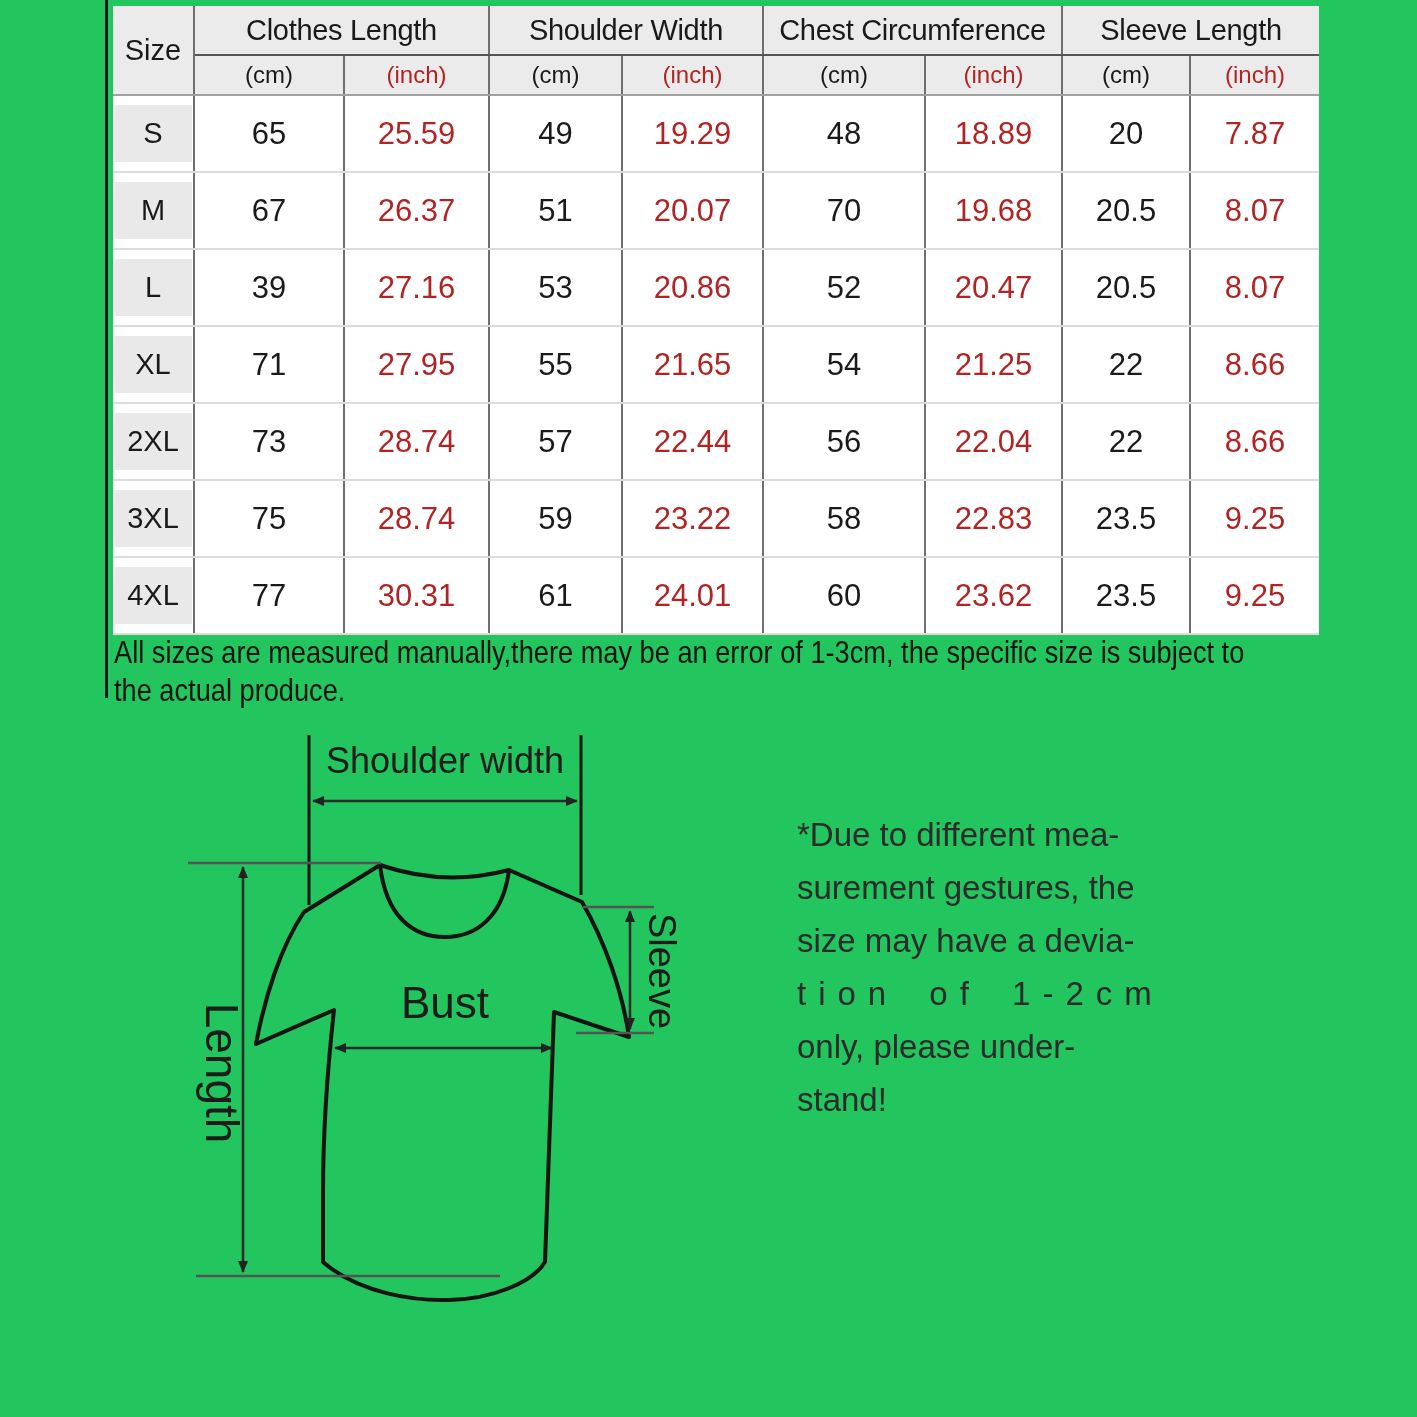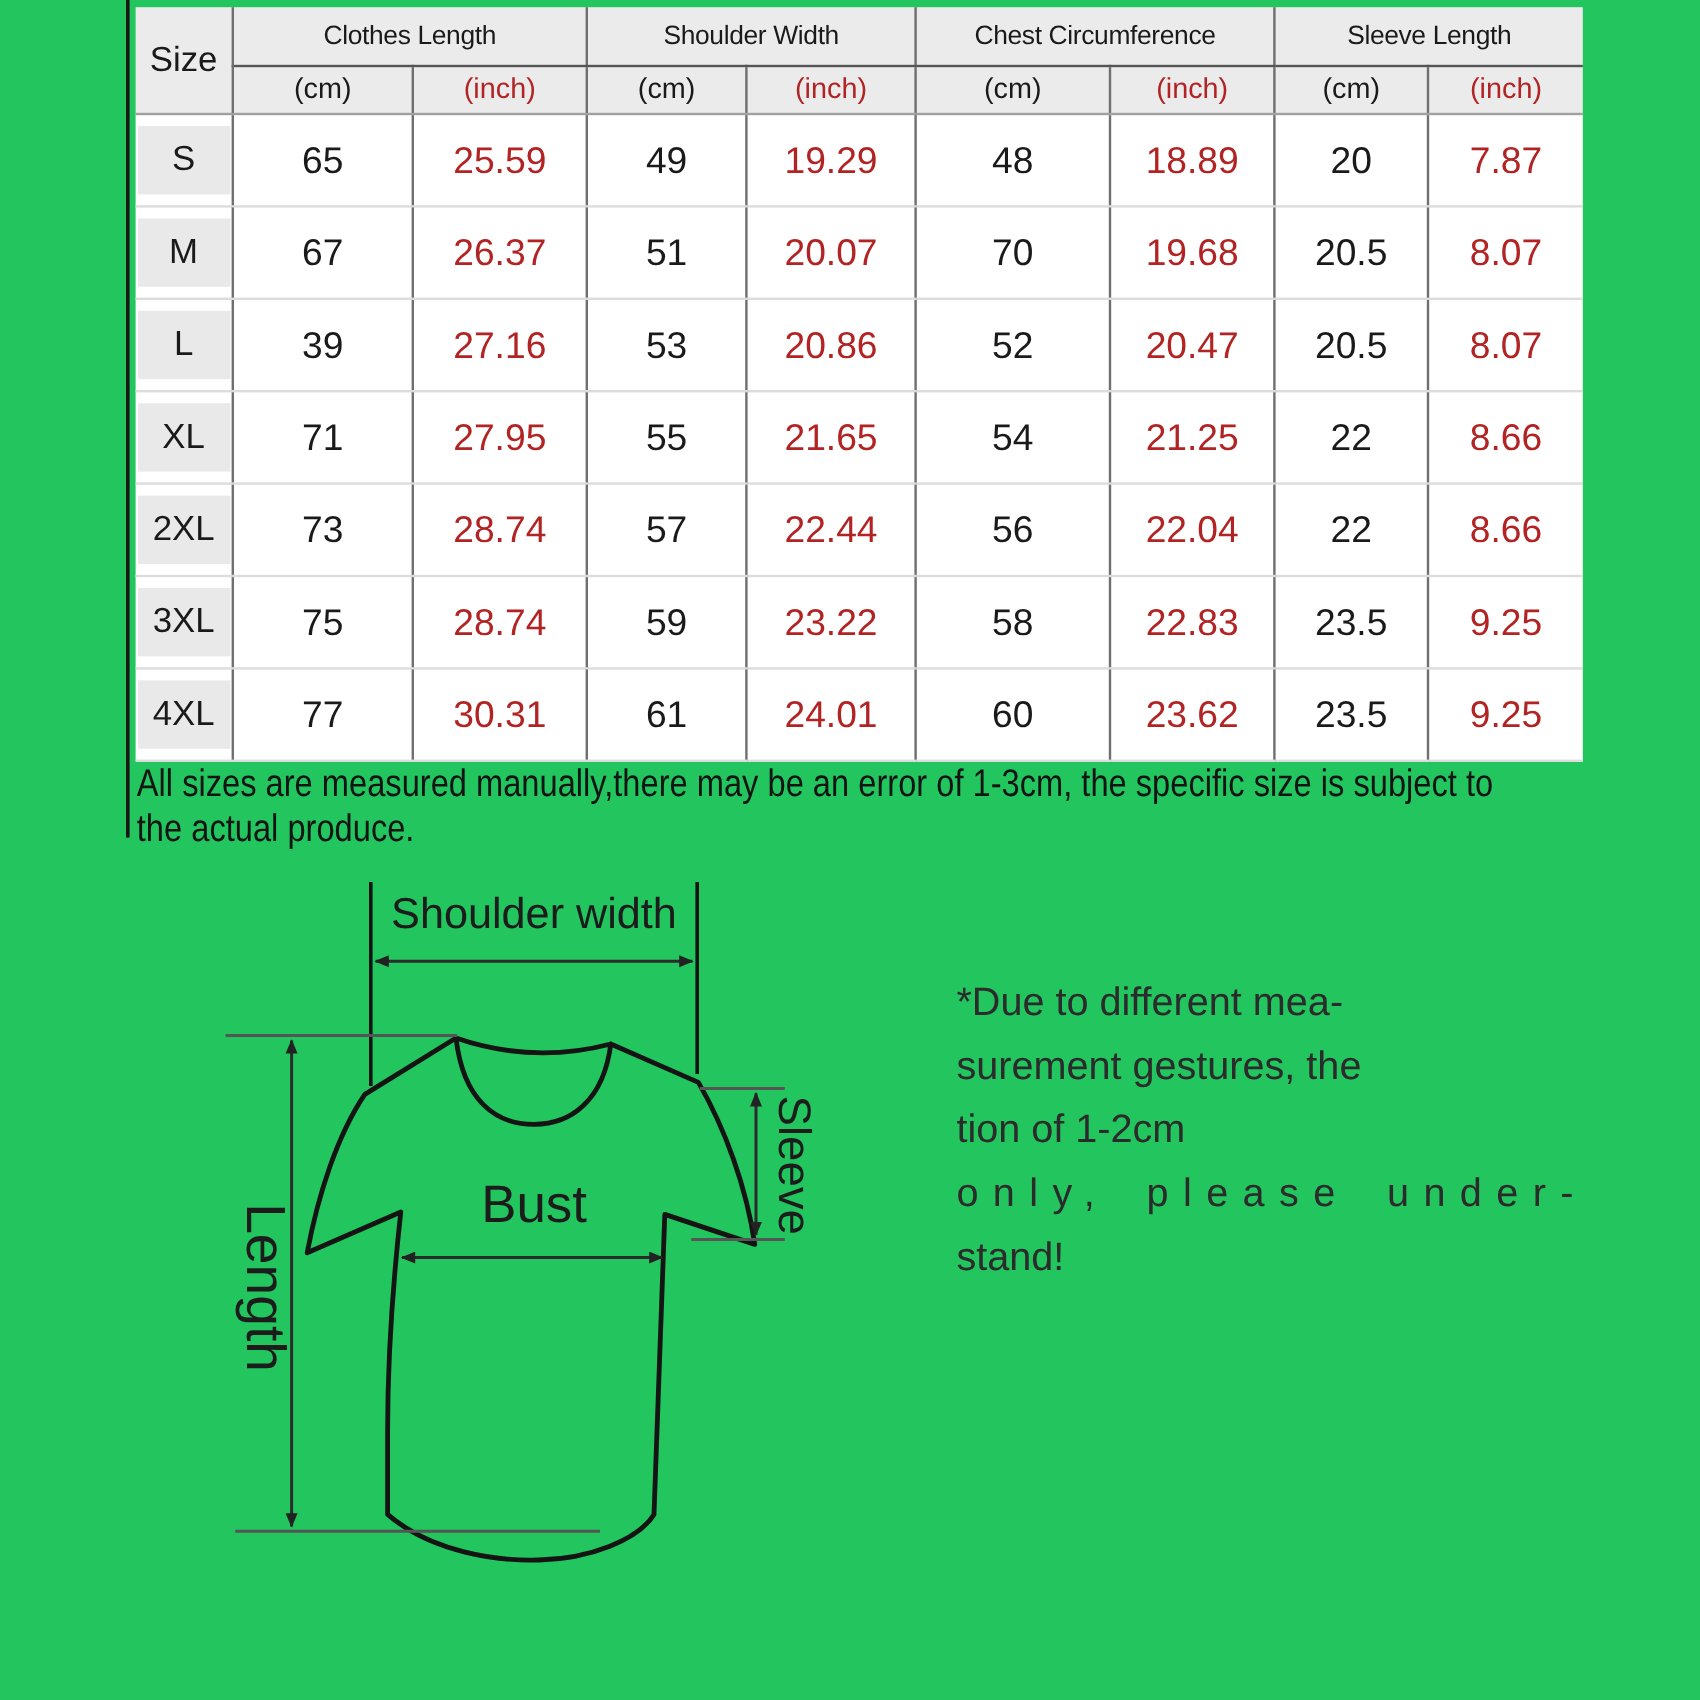--- a/index.html
+++ b/index.html
@@ -10,21 +10,21 @@
   .left-line { position:absolute; left:105px; top:0; width:3px; height:698px; background:#161616; }
 
   
   .size-table { position:absolute; left:113px; top:6px; border-collapse:collapse; table-layout:fixed; }
   .size-table th, .size-table td {
     padding:0; margin:0; text-align:center; vertical-align:middle; font-weight:normal;
     border-right:2px solid #6f6f6f;
   }
   .size-table .end { border-right:none; }
   .size-table thead th { background:#ebebeb; }
-  th.group { height:48px; font-size:22px; border-bottom:2px solid #555; letter-spacing:-0.3px; }
+  th.group { height:48px; font-size:29px; border-bottom:2px solid #555; letter-spacing:-0.3px; }
   th.szh   { height:86px; font-size:29px; border-bottom:2px solid #a0a0a0; }
   th.unit  { height:38px; font-size:24px; border-bottom:2px solid #a0a0a0; }
   .red     { color:#b22424; }
   .size-table tbody td { height:75px; font-size:31px; background:#ffffff; border-bottom:2px solid #dcdcdc; }
   .chip { display:block; width:77px; height:57px; line-height:57px; margin:0 auto; background:#e9e9e9; font-size:29px; }
 
   
   .note {
     position:absolute; left:114px; top:633px; font-size:32px; line-height:38px;
     color:#141414; transform:scaleX(0.85); transform-origin:left top; white-space:nowrap;
@@ -206,18 +206,19 @@
     <text x="327" y="305" font-size="44" text-anchor="middle">Bust</text>
 
     <path d="M465,194 H536 M458,320 H536" fill="none" stroke="#555" stroke-width="2.5"></path>
     <line x1="512" y1="198" x2="512" y2="316" stroke="#2b2b2b" stroke-width="2.5" marker-start="url(#ah-start)" marker-end="url(#ah-end)"></line>
     <text x="531" y="258" font-size="38" text-anchor="middle" transform="rotate(90 531 258)">Sleeve</text>
   </svg>
 
   <div class="disclaimer">
     <div>*Due to different mea-</div>
     <div>surement gestures, the</div>
+    <div>size may have a devia-</div>
     <div>tion of 1-2cm</div>
     <div>only, please under-</div>
     <div>stand!</div>
   </div>
 
 </div>
 
 </body></html>

